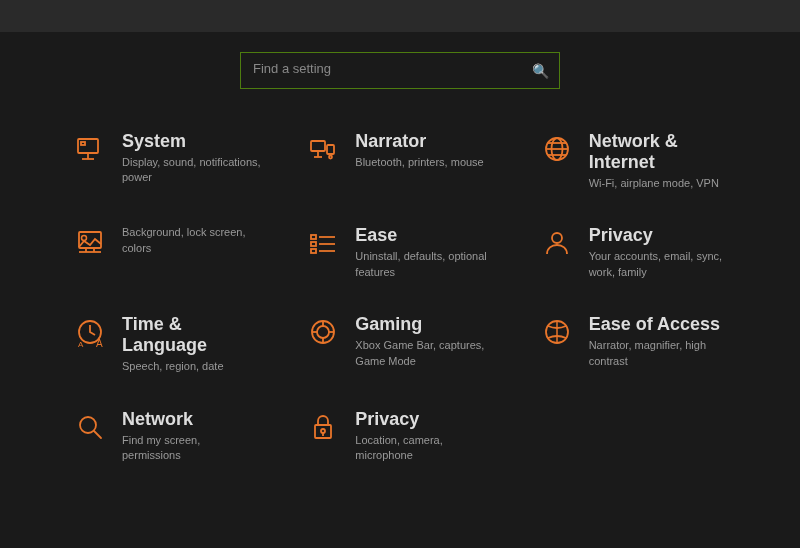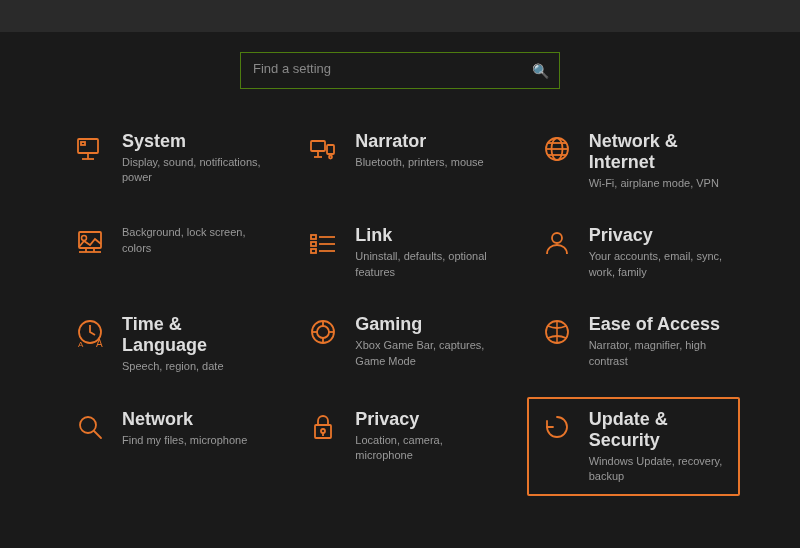--- a/index.html
+++ b/index.html
@@ -200,21 +200,21 @@
       <div class="settings-item">
     <div class="settings-icon"><svg class="icon-svg" viewBox="0 0 32 32">
             <rect x="4" y="8" width="5" height="4" stroke="#e8752a" stroke-width="1.8" fill="none"></rect>
             <rect x="4" y="15" width="5" height="4" stroke="#e8752a" stroke-width="1.8" fill="none"></rect>
             <rect x="4" y="22" width="5" height="4" stroke="#e8752a" stroke-width="1.8" fill="none"></rect>
             <line x1="12" y1="10" x2="28" y2="10" stroke="#e8752a" stroke-width="1.8" fill="none"></line>
             <line x1="12" y1="17" x2="28" y2="17" stroke="#e8752a" stroke-width="1.8" fill="none"></line>
             <line x1="12" y1="24" x2="28" y2="24" stroke="#e8752a" stroke-width="1.8" fill="none"></line>
           </svg></div>
     <div class="settings-text">
-      <h3>Link</h3>
+      <h3>Ease</h3>
       <p>Uninstall, defaults, optional features</p>
     </div>
   </div>
       <div class="settings-item">
     <div class="settings-icon"><svg class="icon-svg" viewBox="0 0 32 32">
             <circle cx="16" cy="11" r="5" stroke="#e8752a" stroke-width="1.8" fill="none"></circle>
             <path d="M6 27c0-5.5 4.5-9 10-9s10 3.5 10 9" stroke="#e8752a" stroke-width="1.8" fill="none"></path>
           </svg></div>
     <div class="settings-text">
       <h3>Privacy</h3>
@@ -259,39 +259,29 @@
       <p>Narrator, magnifier, high contrast</p>
     </div>
   </div>
       <div class="settings-item">
     <div class="settings-icon"><svg class="icon-svg" viewBox="0 0 32 32">
             <circle cx="14" cy="14" r="8" stroke="#e8752a" stroke-width="1.8" fill="none"></circle>
             <line x1="20" y1="20" x2="27" y2="27" stroke="#e8752a" stroke-width="1.8" fill="none" stroke-linecap="round"></line>
           </svg></div>
     <div class="settings-text">
       <h3>Network</h3>
-      <p>Find my files, microphone</p>
+      <p>Find my screen, permissions</p>
     </div>
   </div>
       <div class="settings-item">
     <div class="settings-icon"><svg class="icon-svg" viewBox="0 0 32 32">
             <rect x="8" y="14" width="16" height="13" rx="1" stroke="#e8752a" stroke-width="1.8" fill="none"></rect>
             <path d="M11 14v-4a5 5 0 0 1 10 0v4" stroke="#e8752a" stroke-width="1.8" fill="none"></path>
             <circle cx="16" cy="20" r="2" stroke="#e8752a" stroke-width="1.8" fill="none"></circle>
             <line x1="16" y1="22" x2="16" y2="25" stroke="#e8752a" stroke-width="1.8" fill="none"></line>
           </svg></div>
     <div class="settings-text">
       <h3>Privacy</h3>
       <p>Location, camera, microphone</p>
     </div>
   </div>
-      <div class="settings-item highlighted">
-    <div class="settings-icon"><svg class="icon-svg" viewBox="0 0 32 32">
-            <path d="M16 6 A10 10 0 1 1 6 16" stroke="#e8752a" stroke-width="1.8" fill="none" stroke-linecap="round"></path>
-            <polyline points="6,10 6,16 12,16" stroke="#e8752a" stroke-width="1.8" fill="none" stroke-linecap="round" stroke-linejoin="round"></polyline>
-          </svg></div>
-    <div class="settings-text">
-      <h3>Update &amp; Security</h3>
-      <p>Windows Update, recovery, backup</p>
-    </div>
-  </div>
     </div>
 </div>
 
 </body></html>

